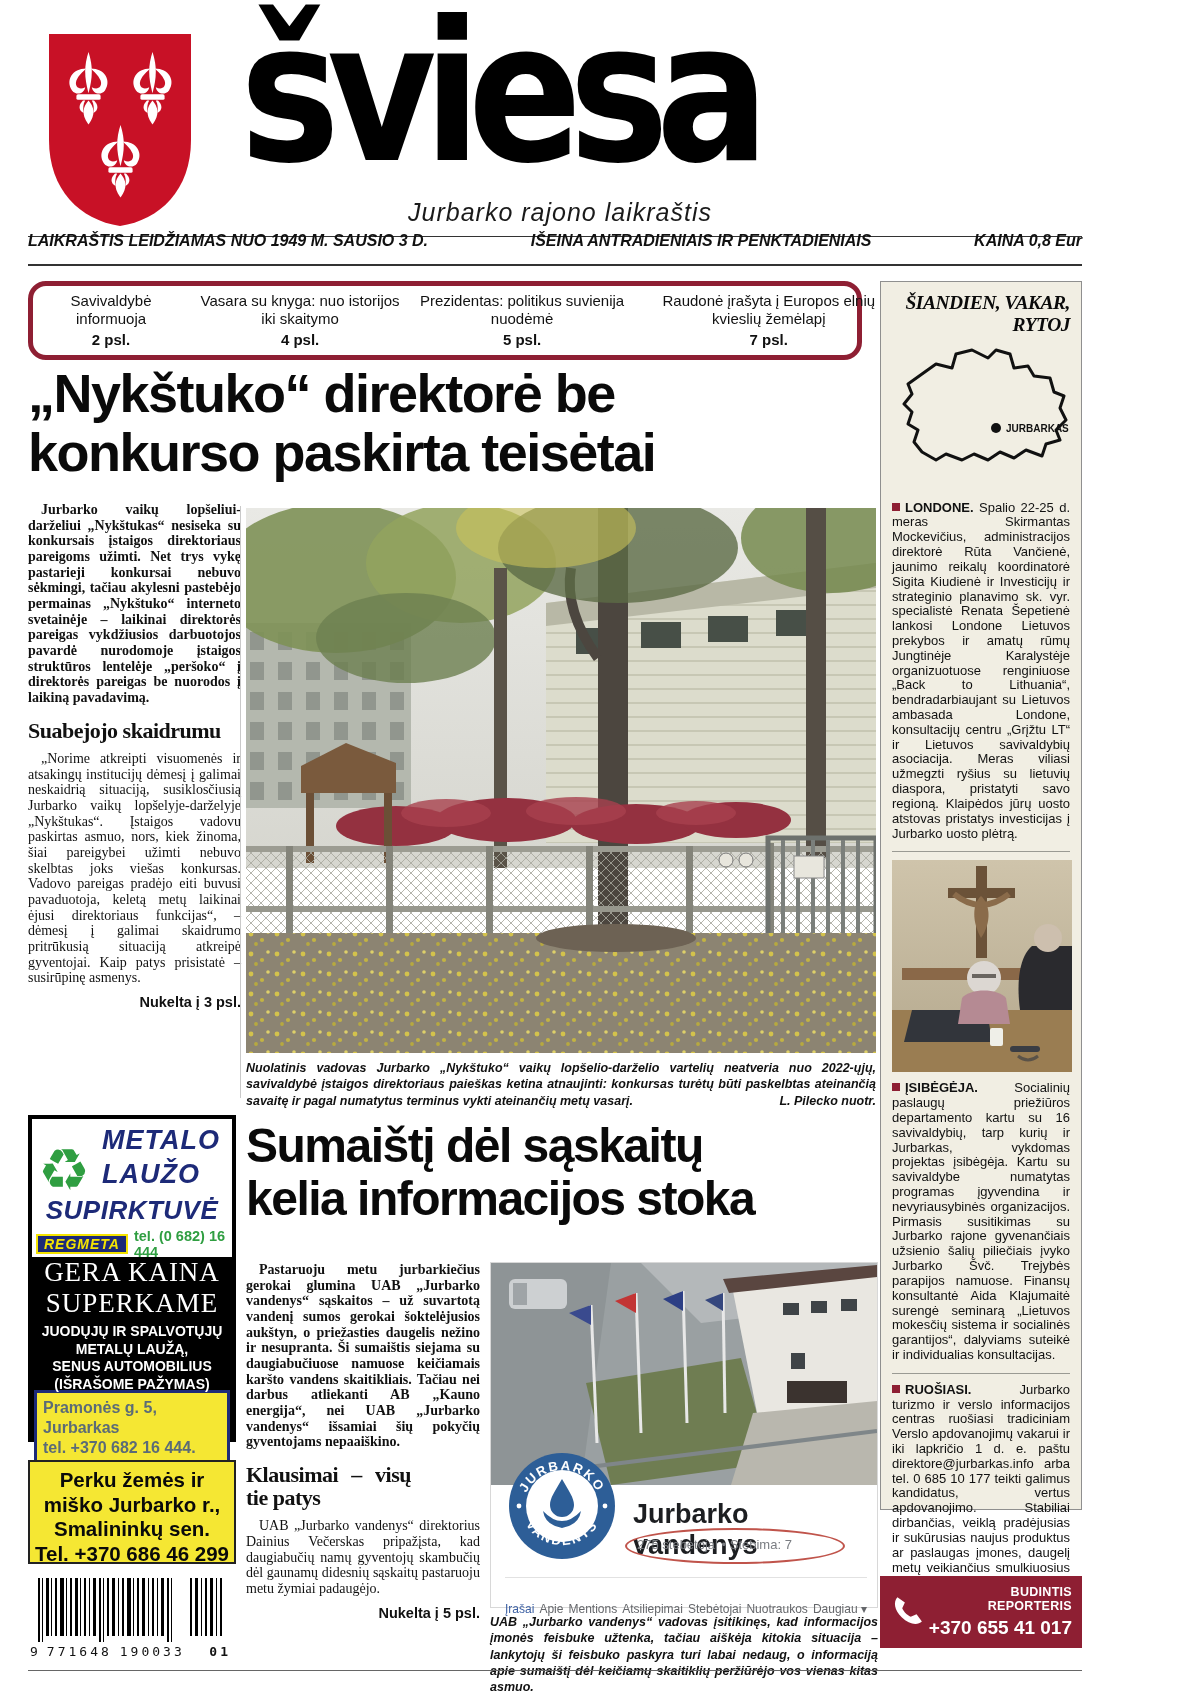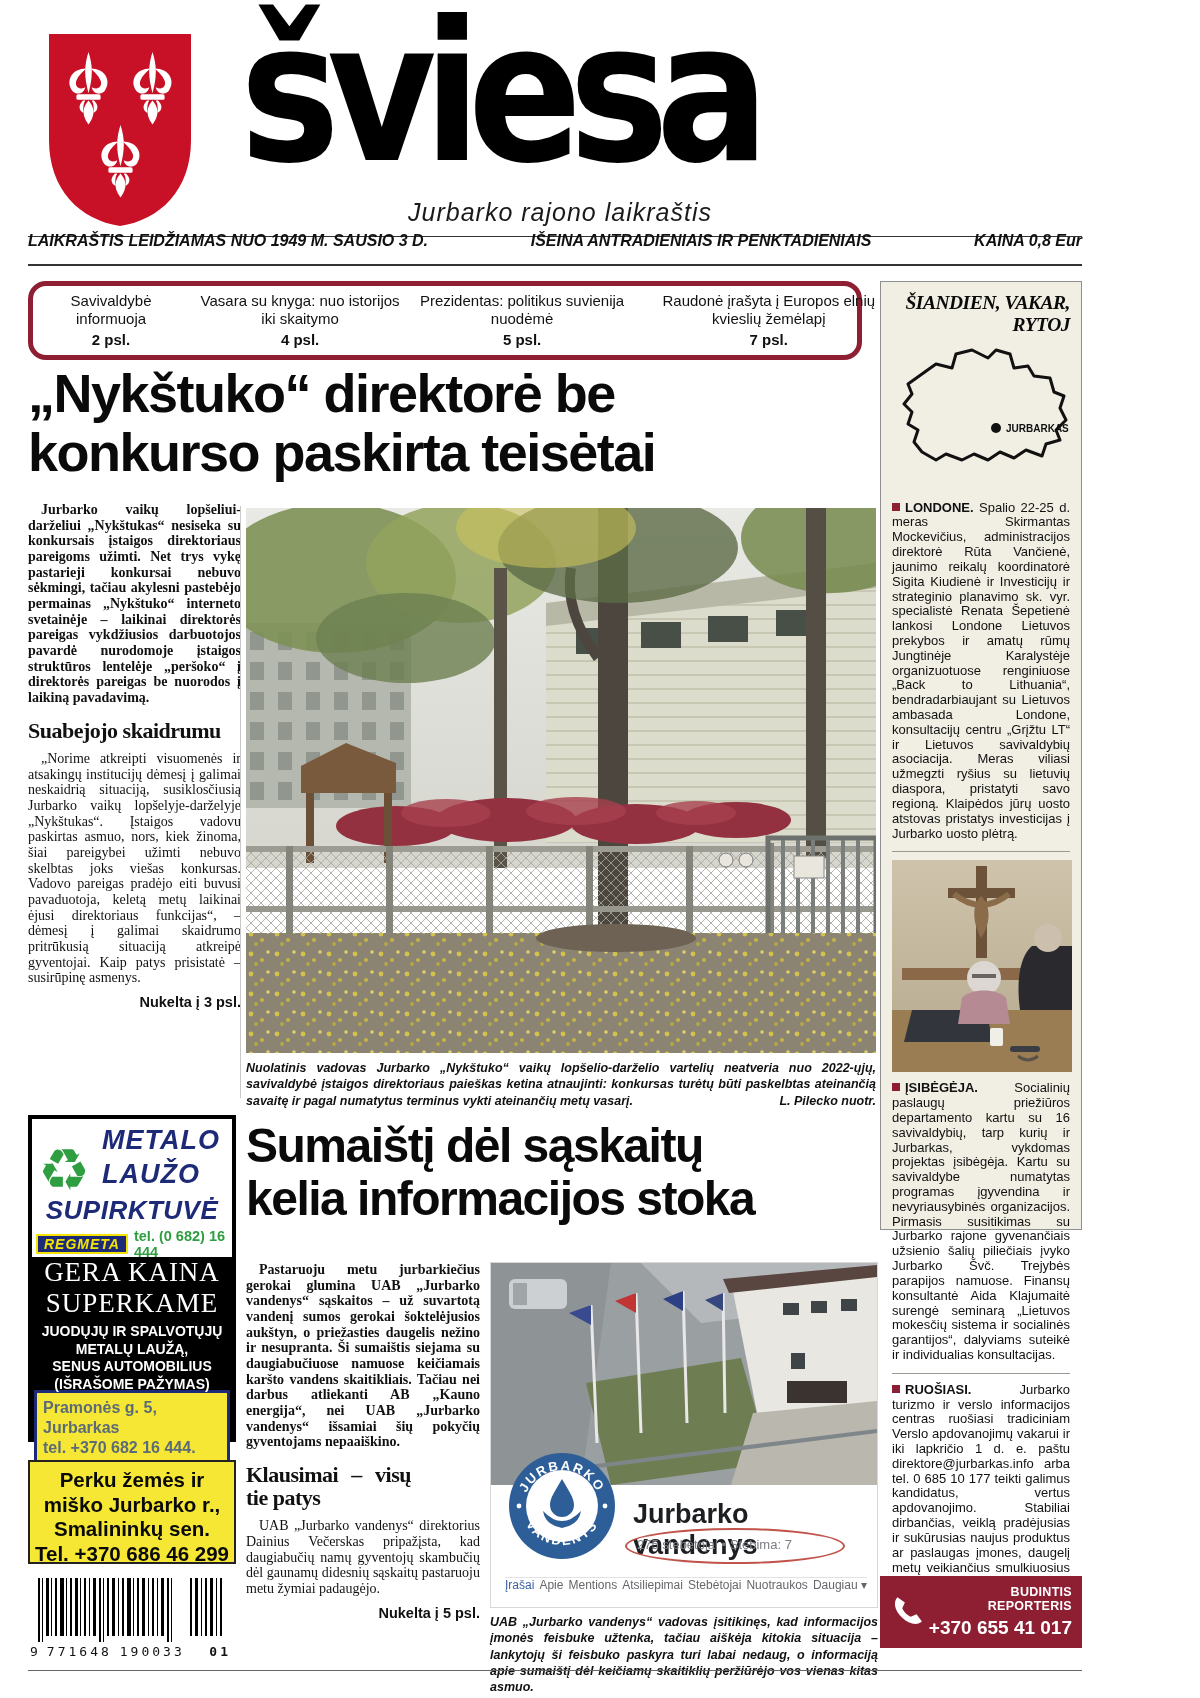--- a/index.html
+++ b/index.html
@@ -60,25 +60,25 @@
   
   #fb{left:490px;top:1262px;width:388px;height:346px;border:1px solid #d8d8d8;background:#fff;box-sizing:border-box;}
   #fb-cover{position:absolute;left:0;top:0;width:100%;height:222px;overflow:hidden;}
   #fb-panel{position:absolute;left:0;top:222px;width:100%;height:122px;background:#fff;}
   #fb-logo{position:absolute;left:16px;top:-34px;width:110px;height:110px;}
   #fb-title{position:absolute;left:142px;top:14px;font-size:27px;font-weight:bold;color:#1c1e21;}
   #fb-stats{position:absolute;left:146px;top:52px;font-size:13px;color:#7a7d82;}
   #fb-oval{position:absolute;left:134px;top:43px;width:216px;height:32px;border:2px solid #c0544b;
         border-radius:50%;}
   #fb-tabs{position:absolute;left:14px;right:10px;top:92px;display:flex;justify-content:space-between;
-        font-size:12px;color:#65676b;border-top:1px solid #e2e2e2;padding-top:0;}
+        font-size:12px;color:#65676b;border-top:1px solid #e2e2e2;padding-top:24px;}
   #fb-tabs .tab:first-child{color:#3b5fa3;}
 
   
-  #sidebar{left:880px;top:281px;width:202px;height:949px;background:#f1eee3;
+  #sidebar{left:880px;top:281px;width:202px;height:1229px;background:#f1eee3;
         border:1px solid #8f8f8f;box-sizing:border-box;padding:10px 11px;}
   #sb-title{font-family:"Liberation Serif",serif;font-weight:bold;font-style:italic;
         font-size:19.5px;line-height:1.12;text-align:right;color:#0a0a0a;letter-spacing:-.5px;}
   #sb-map{margin:4px 0 2px;}
   .sb-item{font-size:13px;line-height:1.14;text-align:justify;margin:9px 0 0;}
   .sb-item b{font-weight:bold;}
   .bullet{display:inline-block;width:8px;height:8px;background:#8e1f33;margin-right:5px;
         vertical-align:1px;}
   .sb-div{border-top:1px solid #9a9a93;margin:10px 0 2px;}
   #sb-photo{margin:8px 0 0;}

